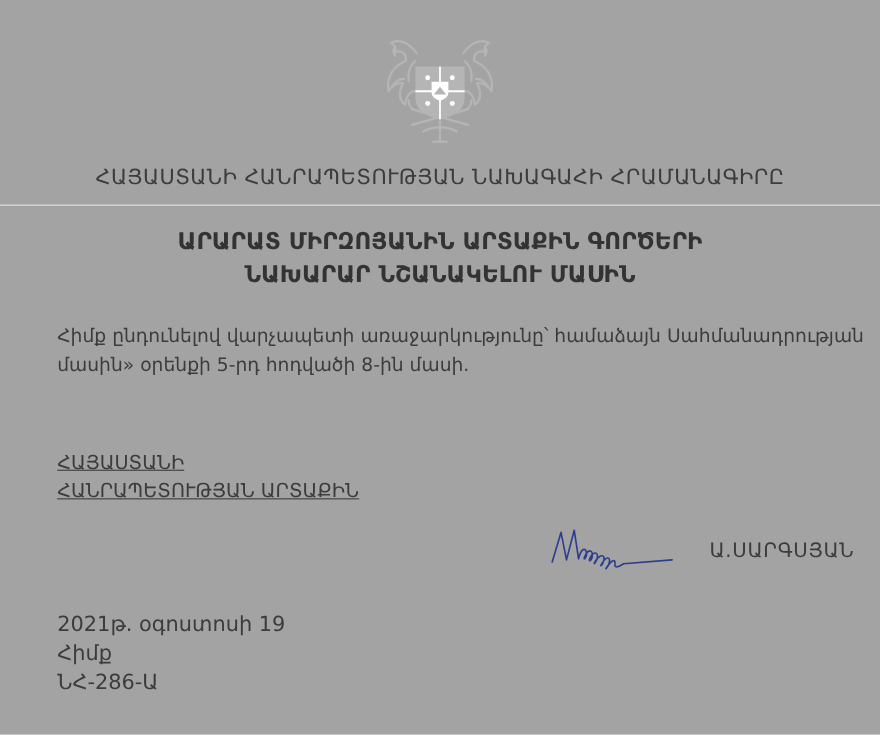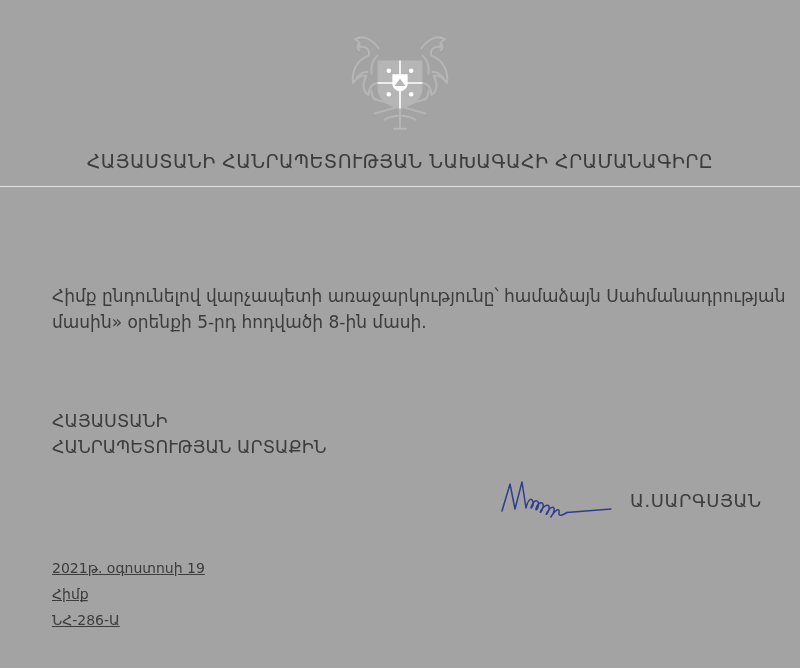--- a/index.html
+++ b/index.html
@@ -46,58 +46,59 @@
     left: 0;
     width: 100%;
     text-align: center;
     font-size: 21px;
     font-weight: bold;
     line-height: 30px;
     color: #333333;
   }
   .body-block {
     position: absolute;
-    top: 283px;
+    top: 293px;
     left: 52px;
     width: 700px;
     font-size: 17px;
     line-height: 26px;
     color: #3c3c3c;
   }
   .body-block .line { white-space: nowrap; }
   .signer-block {
     position: absolute;
     top: 408px;
     left: 52px;
     font-size: 17.5px;
     line-height: 26px;
     color: #3c3c3c;
+    text-decoration: underline;
   }
   .signature-row {
     position: absolute;
     top: 478px;
     left: 498px;
     display: flex;
     align-items: center;
     gap: 12px;
   }
   .signature-name {
     font-size: 18px;
     letter-spacing: 0.6px;
     color: #3c3c3c;
     white-space: nowrap;
+    margin-left: 15px;
   }
   .footer-block {
     position: absolute;
     top: 555px;
     left: 52px;
-    font-size: 14px;
+    font-size: 19px;
     line-height: 26px;
     color: #3c3c3c;
-    text-decoration: underline;
   }
 </style>
 </head>
 <body>
 
 <div class="page">
 
   <div class="emblem">
     <svg width="112" height="108" viewBox="0 0 110 106" aria-hidden="true">
       <g fill="none" stroke="#b5b5b5" stroke-width="2" stroke-linecap="round" stroke-linejoin="round">
@@ -137,20 +138,22 @@
         <path d="M49.5 53 l5.5 -7 l5.5 7 z" fill="#b5b5b5"></path>
       </g>
     </svg>
   </div>
 
   <div class="header-line">ՀԱՅԱՍՏԱՆԻ ՀԱՆՐԱՊԵՏՈՒԹՅԱՆ ՆԱԽԱԳԱՀԻ ՀՐԱՄԱՆԱԳԻՐԸ</div>
 
   <div class="divider"></div>
 
   <div class="title-block">
+    <div>ԱՐԱՐԱՏ ՄԻՐԶՈՅԱՆԻՆ ԱՐՏԱՔԻՆ ԳՈՐԾԵՐԻ</div>
+    <div>ՆԱԽԱՐԱՐ ՆՇԱՆԱԿԵԼՈՒ ՄԱՍԻՆ</div>
   </div>
 
   <div class="body-block">
     <div class="line">Հիմք ընդունելով վարչապետի առաջարկությունը՝ համաձայն Սահմանադրության</div>
     <div class="line">մասին» օրենքի 5-րդ հոդվածի 8-ին մասի.</div>
   </div>
 
   <div class="signer-block">
     <div>ՀԱՅԱՍՏԱՆԻ</div>
     <div>ՀԱՆՐԱՊԵՏՈՒԹՅԱՆ ԱՐՏԱՔԻՆ</div>

